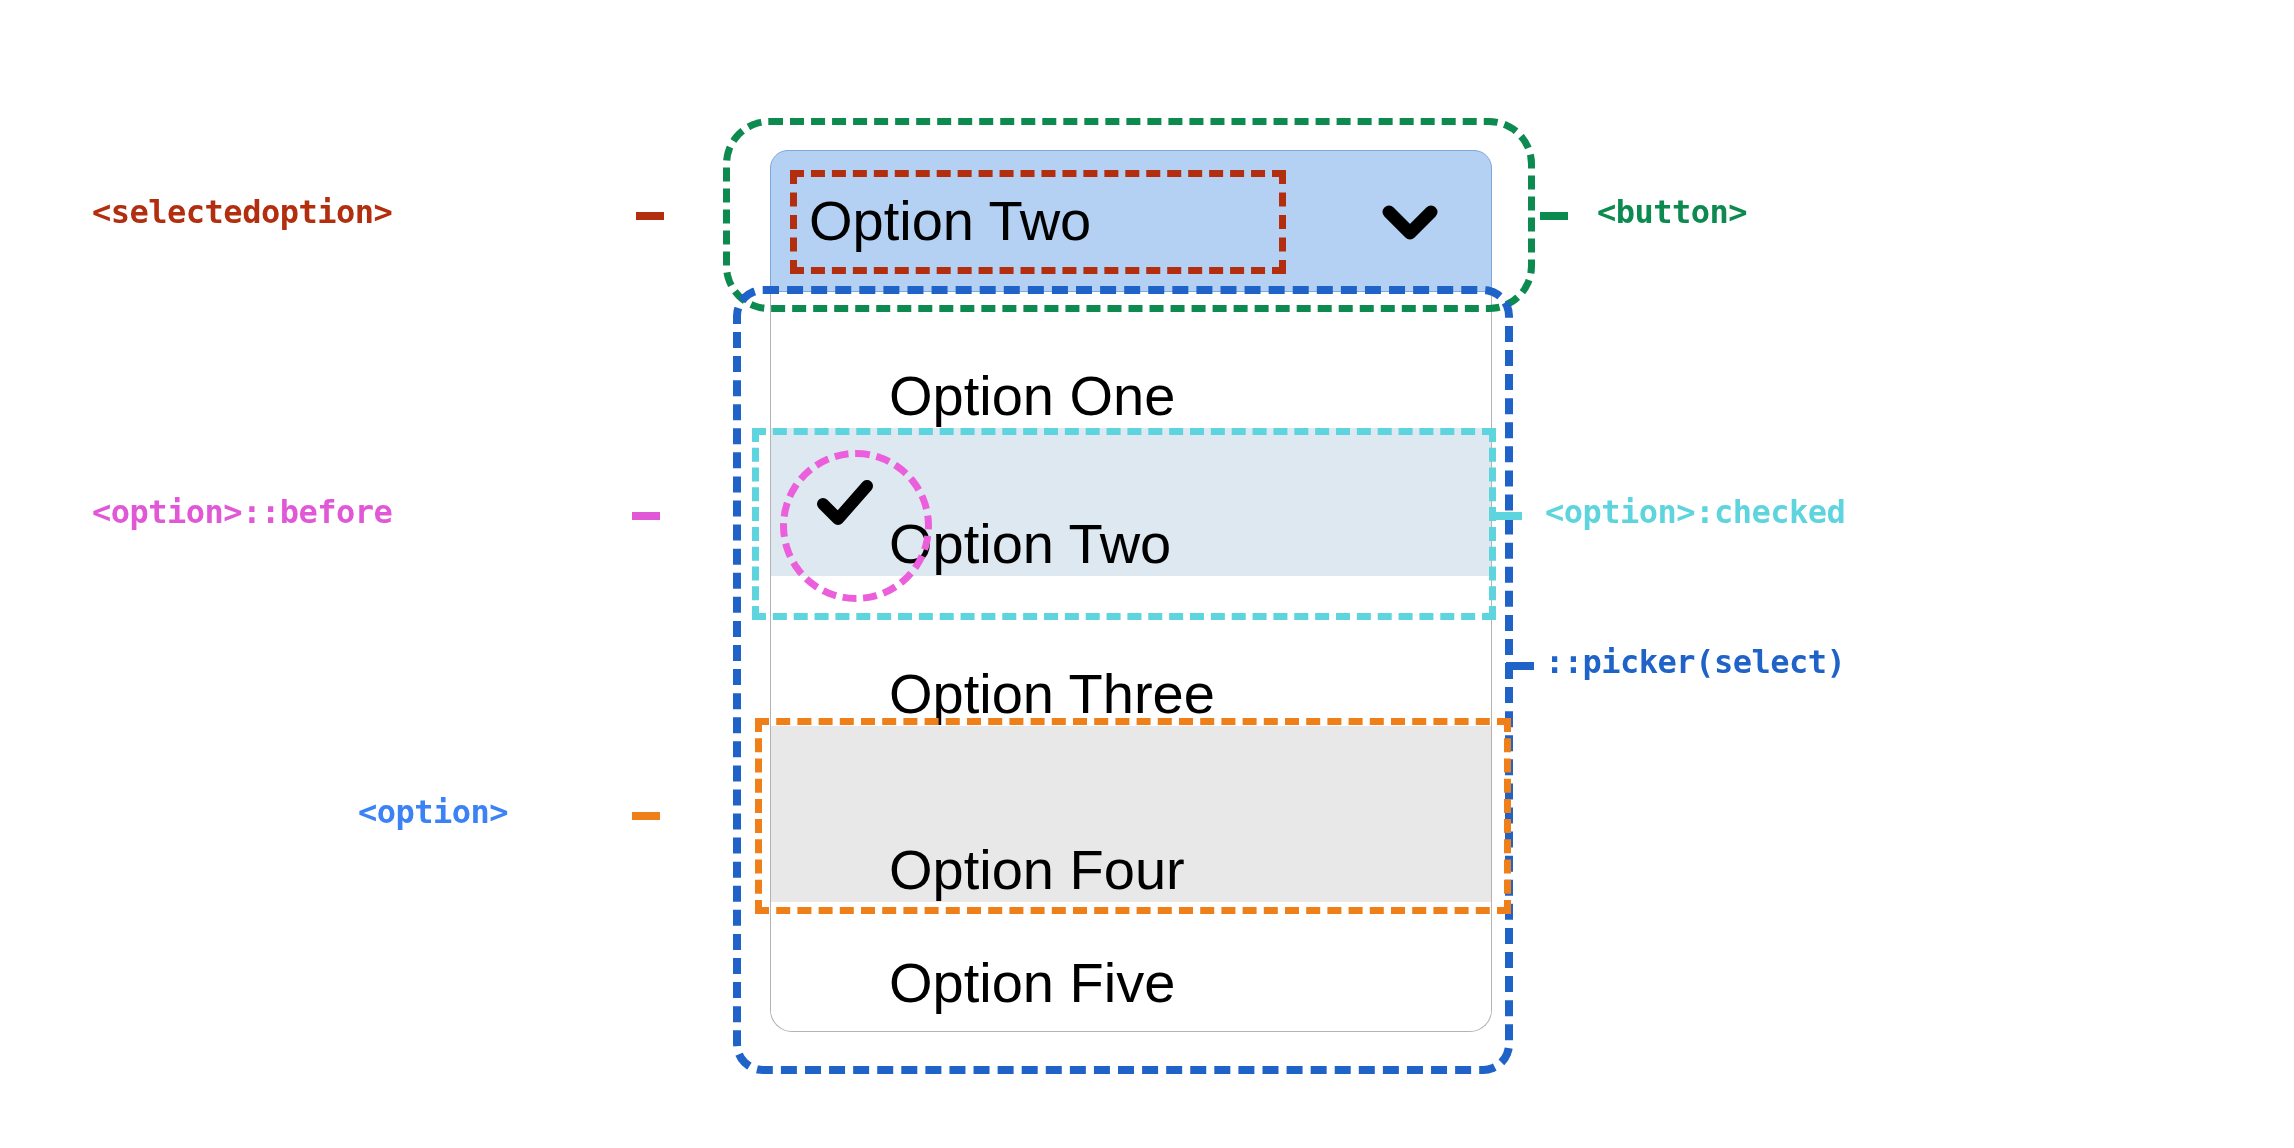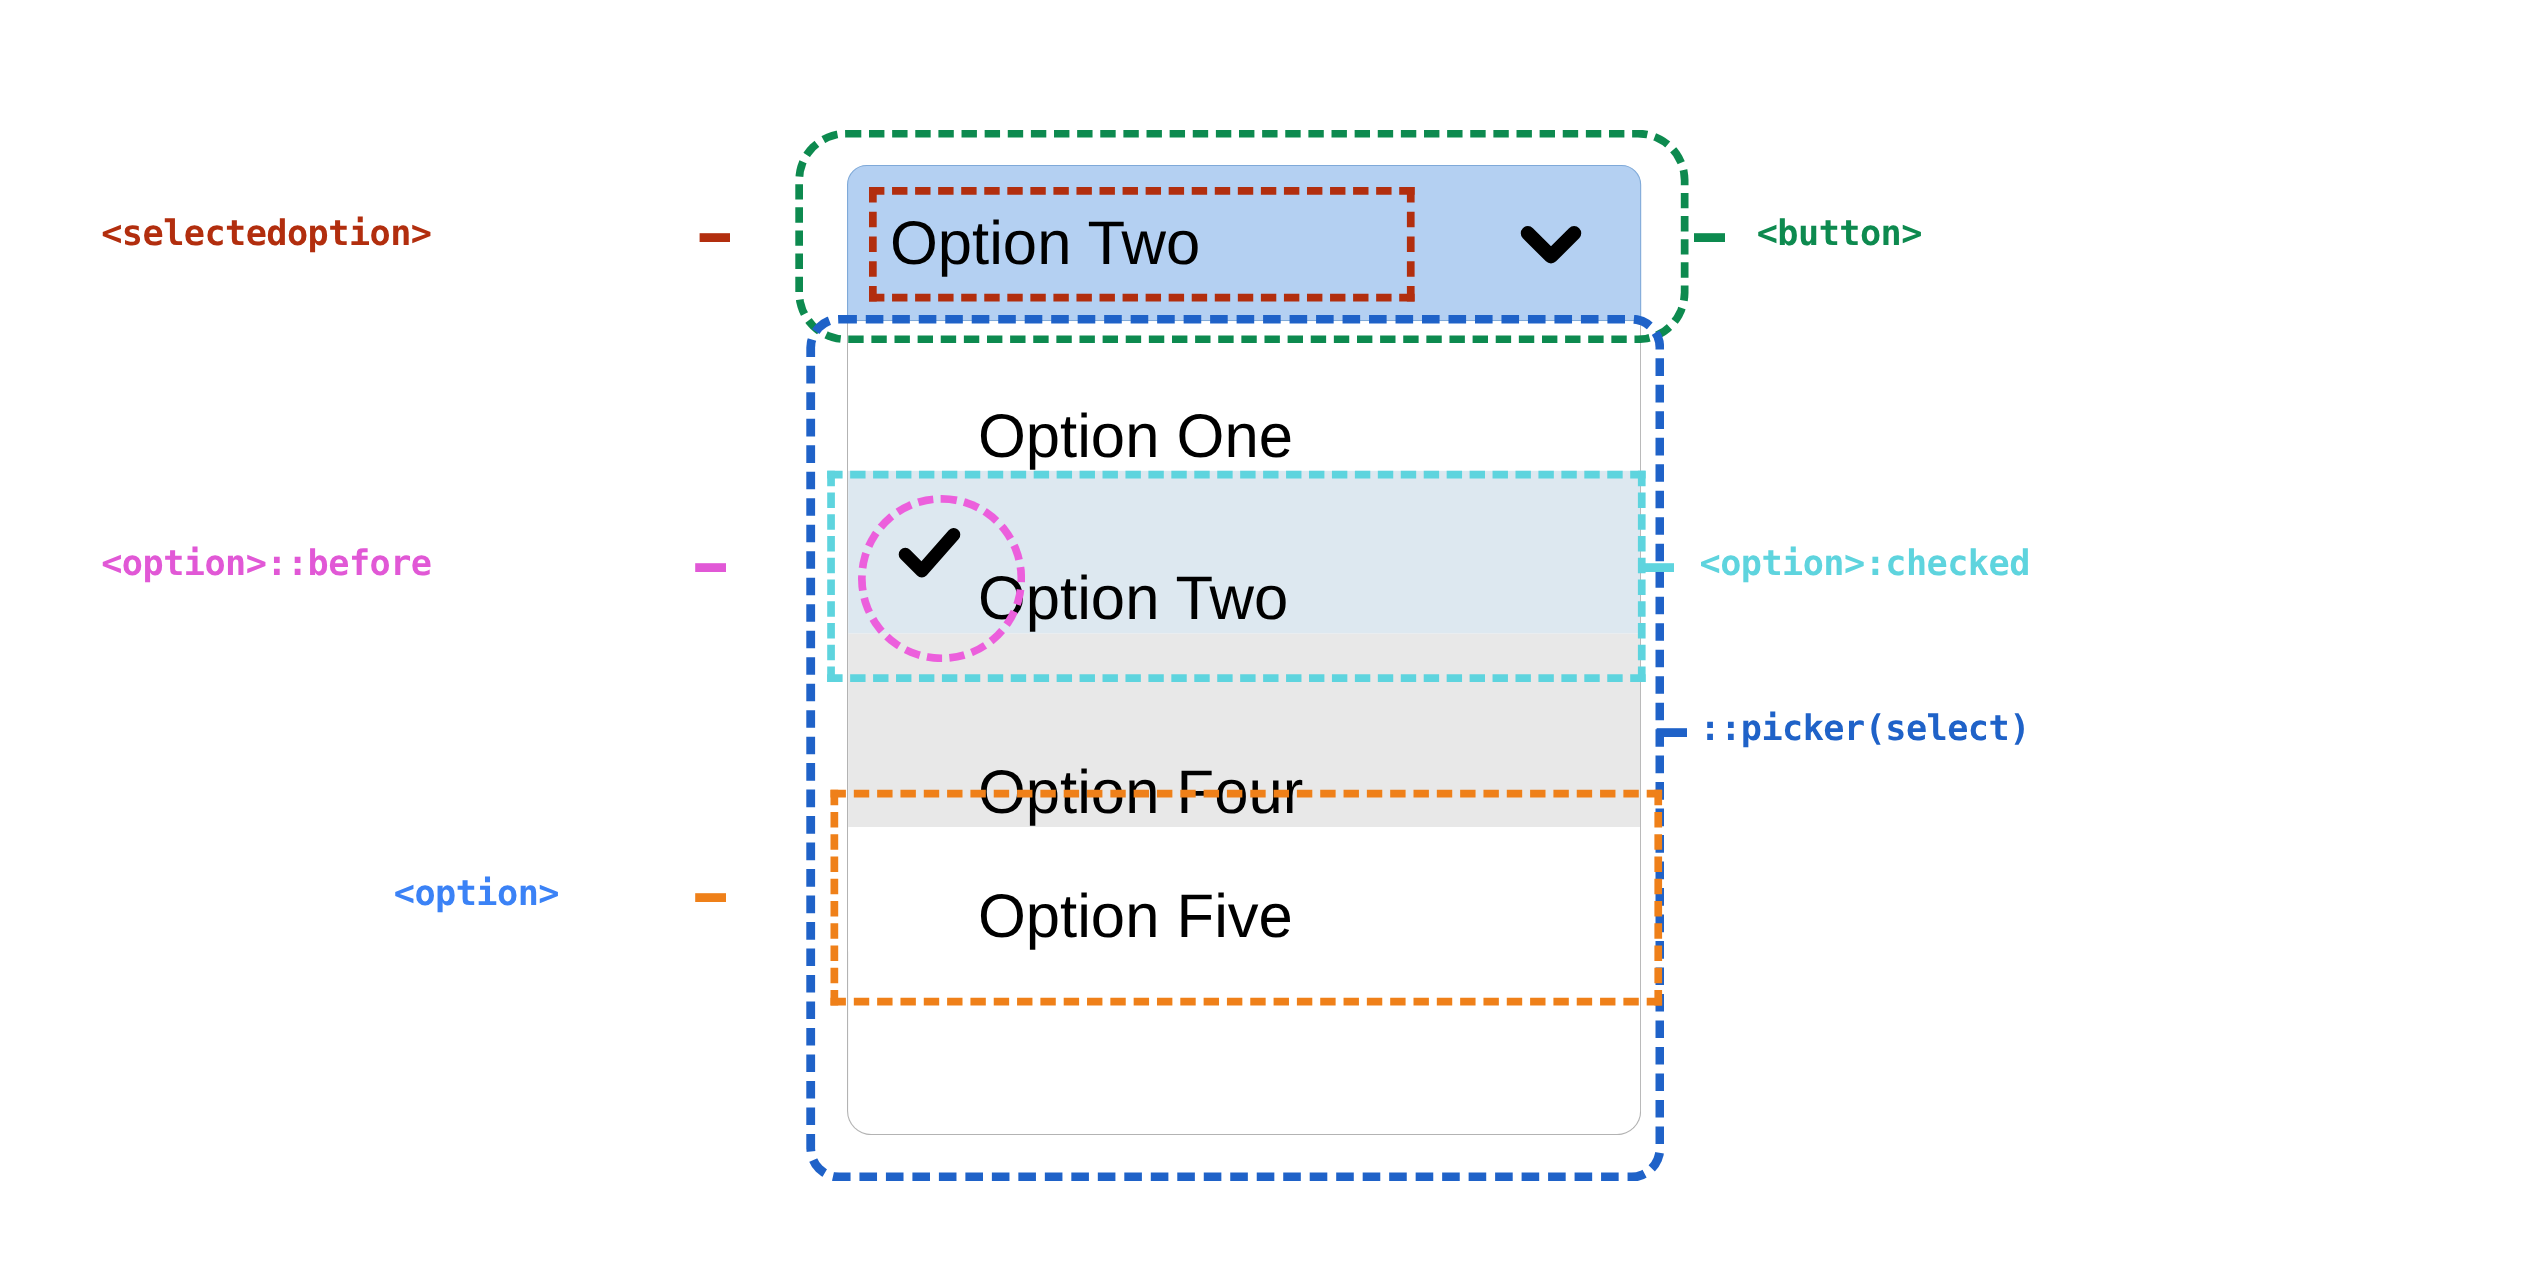--- a/index.html
+++ b/index.html
@@ -182,20 +182,23 @@
 
     <div class="option-row r2">
       <span class="opt-check">
         <svg width="64" height="64" viewBox="0 0 64 64" aria-hidden="true">
           <path d="M10 34 L25 49 L54 16" fill="none" stroke="#000000" stroke-width="12" stroke-linecap="round" stroke-linejoin="round"></path>
         </svg>
       </span>
       <span>Option Two</span>
     </div>
 
+    <div class="option-row r3">
+      <span>Option Three</span>
+    </div>
 
     <div class="option-row r4">
       <span>Option Four</span>
     </div>
 
     <div class="option-row r5">
       <span>Option Five</span>
     </div>
   </div>
 

